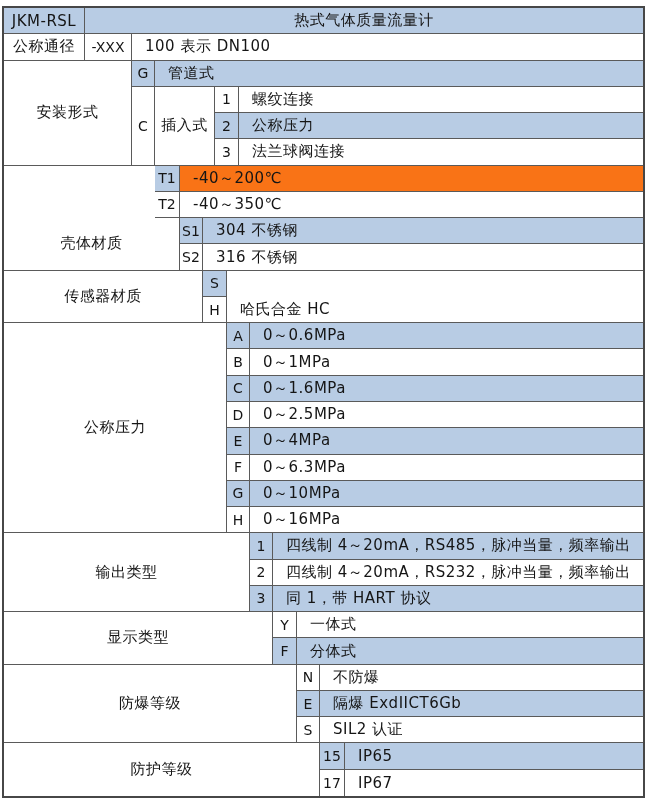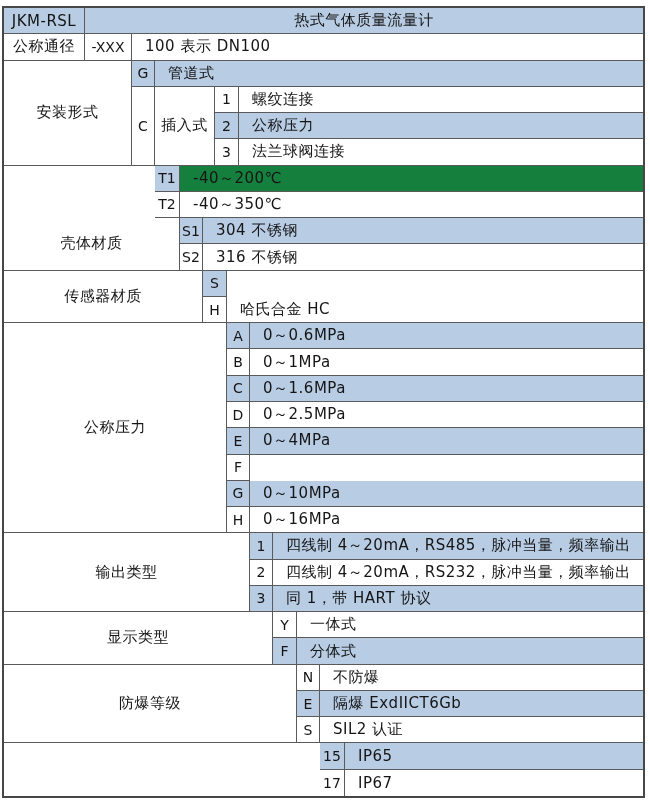--- a/index.html
+++ b/index.html
@@ -44,21 +44,21 @@
     <div class="cell center code" style="grid-area:4/3/7/4">C</div>
     <div class="cell center" style="grid-area:4/4/7/7">插入式</div>
     <div class="cell center code" style="grid-area:4/7/5/9">1</div>
     <div class="cell left no-br" style="grid-area:4/9/5/15">螺纹连接</div>
     <div class="cell center hl code" style="grid-area: 5 / 7 / 6 / 9; background: rgb(184, 204, 228);">2</div>
     <div class="cell left hl no-br" style="grid-area: 5 / 9 / 6 / 15; background: rgb(184, 204, 228);">公称压力</div>
     <div class="cell center code" style="grid-area:6/7/7/9">3</div>
     <div class="cell left no-br" style="grid-area:6/9/7/15">法兰球阀连接</div>
 
     <div class="cell center hl code" style="grid-area: 7 / 4 / 8 / 5; background: rgb(184, 204, 228);">T1</div>
-    <div class="cell left hl no-br" style="grid-area: 7 / 5 / 8 / 15; background: #15803d;">-40～200℃</div>
+    <div class="cell left hl no-br" style="grid-area: 7 / 5 / 8 / 15; background: #f97316;">-40～200℃</div>
     <div class="cell center code" style="grid-area:8/4/9/5">T2</div>
     <div class="cell left no-br" style="grid-area:8/5/9/15">-40～350℃</div>
 
     <div class="cell center" style="grid-area:9/1/11/5">壳体材质</div>
     <div class="cell center hl code" style="grid-area: 9 / 5 / 10 / 6; background: rgb(184, 204, 228);">S1</div>
     <div class="cell left hl no-br" style="grid-area: 9 / 6 / 10 / 15; background: rgb(184, 204, 228);">304 不锈钢</div>
     <div class="cell center code" style="grid-area:10/5/11/6">S2</div>
     <div class="cell left no-br" style="grid-area:10/6/11/15">316 不锈钢</div>
 
     <div class="cell center" style="grid-area:11/1/13/6">传感器材质</div>
@@ -71,20 +71,21 @@
     <div class="cell left hl no-br" style="grid-area: 13 / 10 / 14 / 15; background: rgb(184, 204, 228);">0～0.6MPa</div>
     <div class="cell center code" style="grid-area:14/8/15/10">B</div>
     <div class="cell left no-br" style="grid-area:14/10/15/15">0～1MPa</div>
     <div class="cell center hl code" style="grid-area: 15 / 8 / 16 / 10; background: rgb(184, 204, 228);">C</div>
     <div class="cell left hl no-br" style="grid-area: 15 / 10 / 16 / 15; background: rgb(184, 204, 228);">0～1.6MPa</div>
     <div class="cell center code" style="grid-area:16/8/17/10">D</div>
     <div class="cell left no-br" style="grid-area:16/10/17/15">0～2.5MPa</div>
     <div class="cell center hl code" style="grid-area: 17 / 8 / 18 / 10; background: rgb(184, 204, 228);">E</div>
     <div class="cell left hl no-br" style="grid-area: 17 / 10 / 18 / 15; background: rgb(184, 204, 228); text-align: center;">0～4MPa</div>
     <div class="cell center code" style="grid-area:18/8/19/10">F</div>
+    <div class="cell left no-br" style="grid-area:18/10/19/15">0～6.3MPa</div>
     <div class="cell center hl code" style="grid-area: 19 / 8 / 20 / 10; background: rgb(184, 204, 228);">G</div>
     <div class="cell left hl no-br" style="grid-area: 19 / 10 / 20 / 15; background: rgb(184, 204, 228);">0～10MPa</div>
     <div class="cell center code" style="grid-area:20/8/21/10">H</div>
     <div class="cell left no-br" style="grid-area:20/10/21/15">0～16MPa</div>
 
     <div class="cell center" style="grid-area:21/1/24/10">输出类型</div>
     <div class="cell center hl code" style="grid-area: 21 / 10 / 22 / 11; background: rgb(184, 204, 228);">1</div>
     <div class="cell left hl no-br" style="grid-area: 21 / 11 / 22 / 15; background: rgb(184, 204, 228);">四线制 4～20mA，RS485，脉冲当量，频率输出</div>
     <div class="cell center code" style="grid-area:22/10/23/11">2</div>
     <div class="cell left no-br" style="grid-area:22/11/23/15">四线制 4～20mA，RS232，脉冲当量，频率输出</div>
@@ -98,19 +99,20 @@
     <div class="cell left hl no-br" style="grid-area: 25 / 12 / 26 / 15; background: rgb(184, 204, 228);">分体式</div>
 
     <div class="cell center" style="grid-area:26/1/29/12">防爆等级</div>
     <div class="cell center code" style="grid-area:26/12/27/13">N</div>
     <div class="cell left no-br" style="grid-area:26/13/27/15">不防爆</div>
     <div class="cell center hl code" style="grid-area: 27 / 12 / 28 / 13; background: rgb(184, 204, 228);">E</div>
     <div class="cell left hl no-br" style="grid-area: 27 / 13 / 28 / 15; background: rgb(184, 204, 228);">隔爆 ExdIICT6Gb</div>
     <div class="cell center code" style="grid-area:28/12/29/13">S</div>
     <div class="cell left no-br" style="grid-area:28/13/29/15">SIL2 认证</div>
 
+    <div class="cell center no-bb" style="grid-area:29/1/31/13">防护等级</div>
     <div class="cell center hl code" style="grid-area: 29 / 13 / 30 / 14; background: rgb(184, 204, 228);">15</div>
     <div class="cell left hl no-br" style="grid-area: 29 / 14 / 30 / 15; background: rgb(184, 204, 228);">IP65</div>
     <div class="cell center code no-bb" style="grid-area:30/13/31/14">17</div>
     <div class="cell left no-br no-bb" style="grid-area:30/14/31/15">IP67</div>
 
   </div>
 </div>
 
 </body></html>

